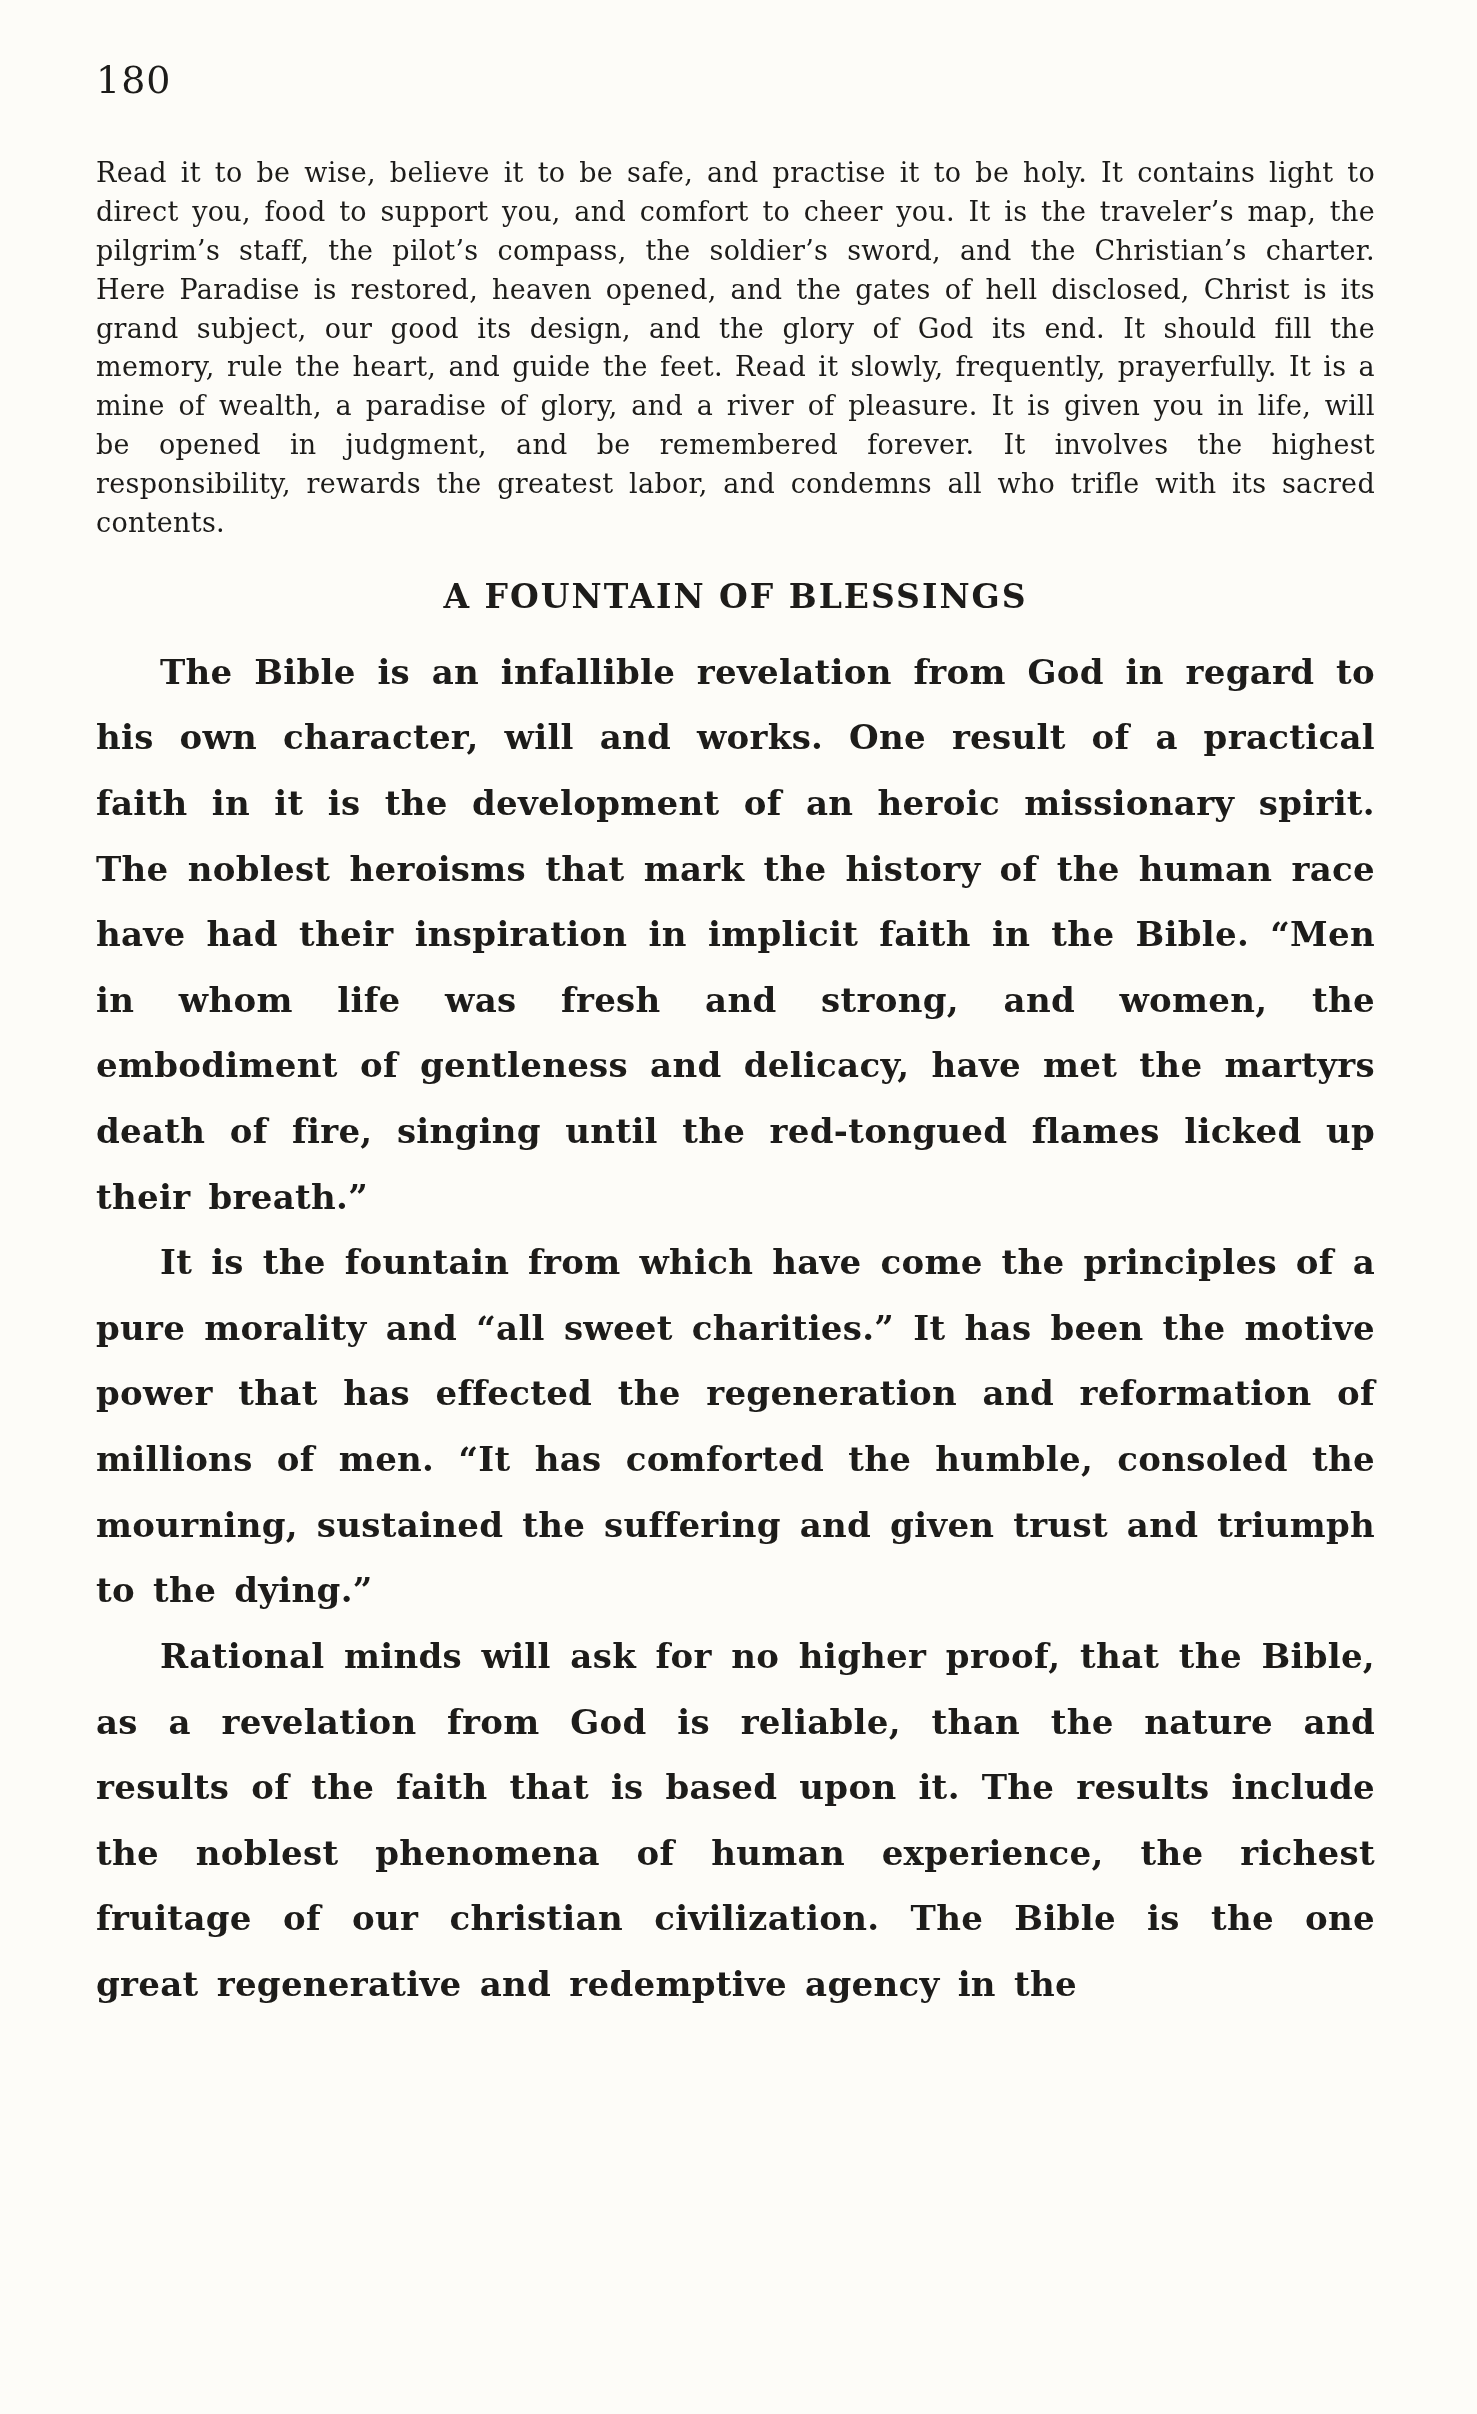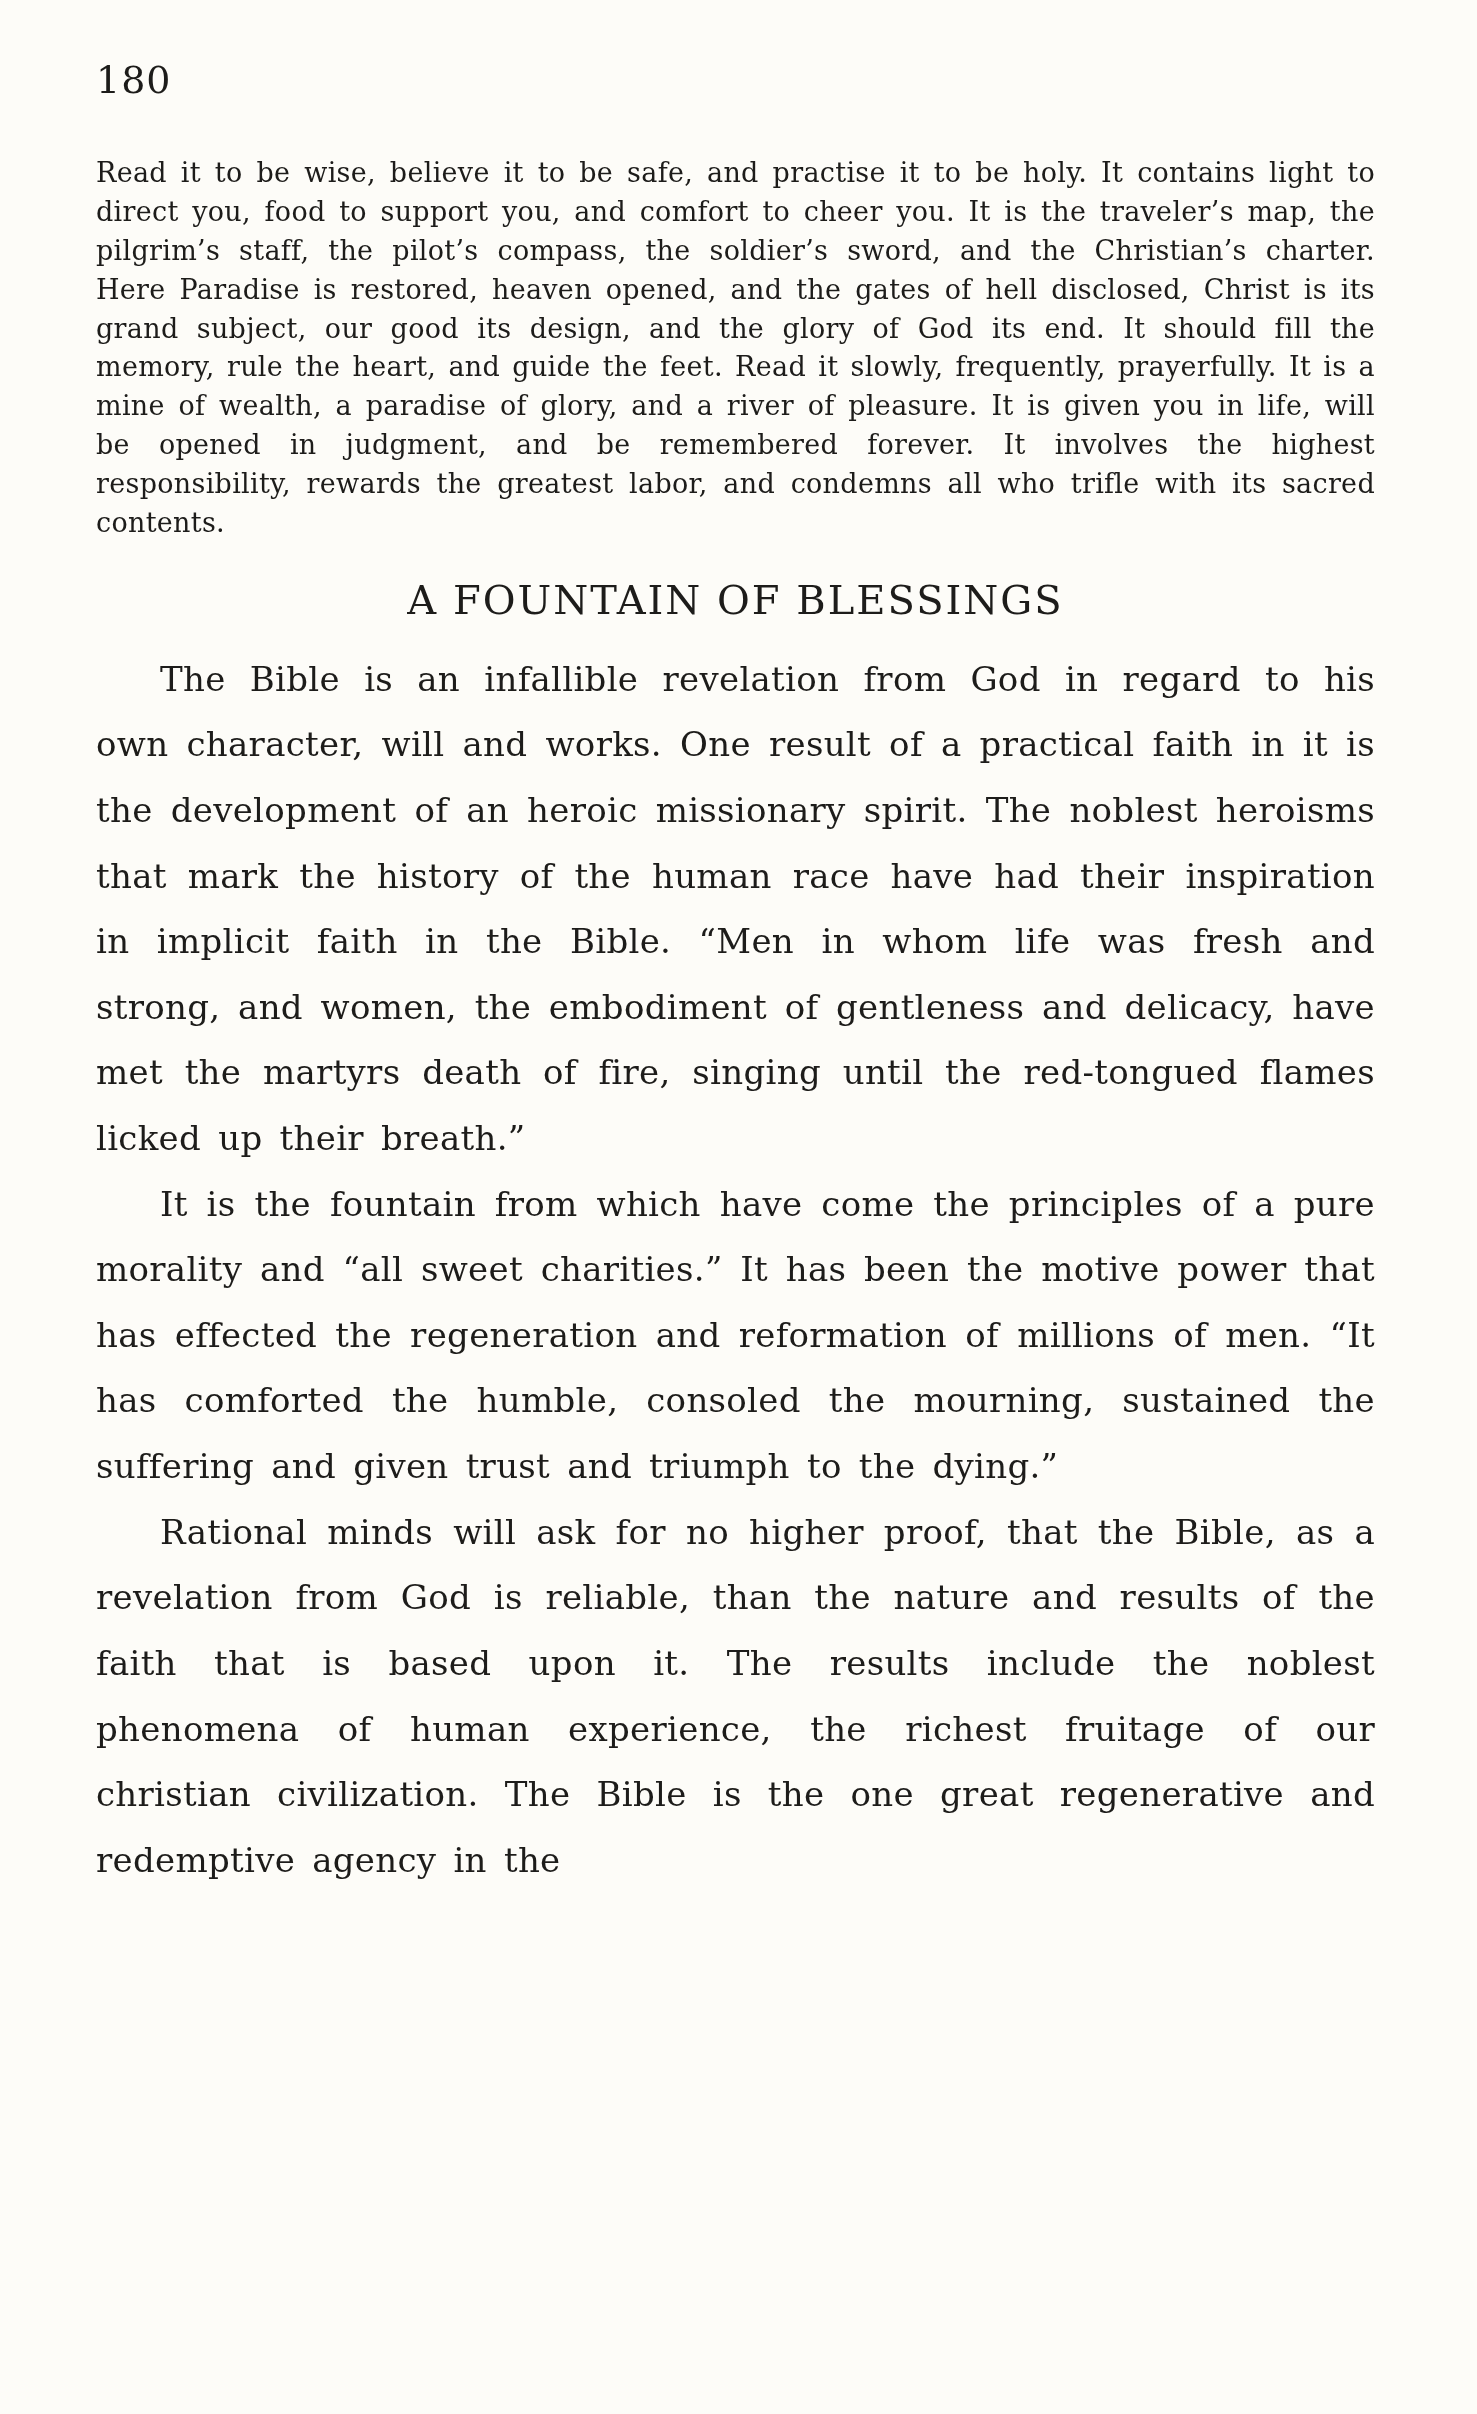--- a/index.html
+++ b/index.html
@@ -34,33 +34,34 @@
     white-space: nowrap;
   }
   .intro-para {
     font-size: 27px;
     line-height: 1.44;
     text-align: justify;
     letter-spacing: 0.3px;
     word-spacing: 3px;
   }
   .section-heading {
-    font-size: 40px;
-    font-weight: normal;
+    font-size: 33px;
+    font-weight: bold;
     text-align: center;
     letter-spacing: 2px;
     margin: 34px 0 24px 0;
   }
   .body-para {
     font-size: 34px;
     line-height: 1.93;
     text-align: justify;
     text-indent: 64px;
     letter-spacing: 0.3px;
     word-spacing: 6px;
+    font-weight: bold;
   }
 </style>
 </head>
 <body>
 
 <div class="page">
 
   <header class="running-head">
     <span class="page-number">180</span>
   </header>

